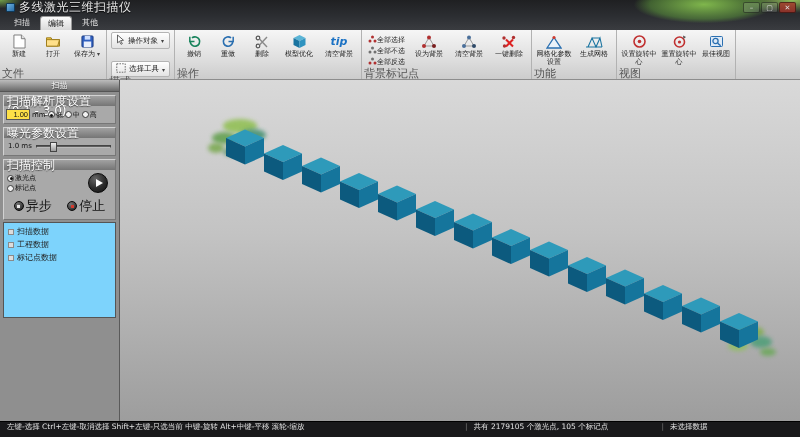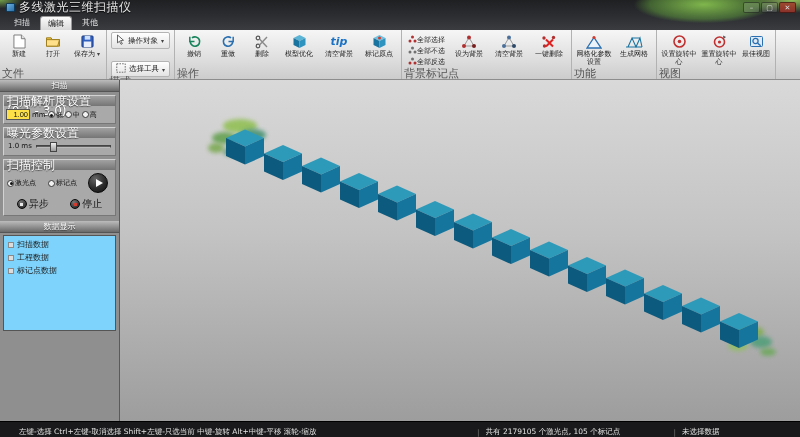--- a/index.html
+++ b/index.html
@@ -59,41 +59,41 @@
   .res-input { width:24px; height:11px; font-size:7.5px; text-align:right; border:1px solid #555; background:#fde047; color:#111; padding-right:1px; }
   .unit { font-size:7px; color:#111; }
   .radio { display:flex; align-items:center; gap:1px; font-size:7px; color:#111; cursor:default; }
   .rdot { width:7px; height:7px; border-radius:50%; border:1px solid #3a3a3a; background:#f2f2f2; position:relative; }
   .rdot.checked::after { content:""; position:absolute; left:1.5px; top:1.5px; width:3px; height:3px; border-radius:50%; background:#111; }
   .exp-row { display:flex; align-items:center; gap:4px; padding:4px 4px 5px 4px;border-radius:6px; }
   .exp-val { font-size:7px; color:#111; white-space:nowrap; }
   .slider { flex:1; height:3px; background:#5e5e5e; border:1px solid #444; border-bottom-color:#bbb; position:relative; }
   .thumb { position:absolute; left:18%; top:-4px; width:7px; height:10px; background:linear-gradient(#f0f0f0,#9a9a9a); border:1px solid #444; }
   .ctl-body { display:flex; align-items:center; padding:3px 3px 1px 3px; }
-  .ctl-radios { display:flex; flex-direction:row; gap:12px; flex:1; }
+  .ctl-radios { display:flex; flex-direction:column; gap:0; flex:1; }
   .playbtn { width:20px; height:20px; border-radius:50%; border:1px solid #090909; margin-right:4px;
              background:radial-gradient(circle at 35% 28%, #666 0%, #2c2c2c 55%, #101010 100%);
              display:flex; align-items:center; justify-content:center; cursor:default; }
   .play-tri { width:0; height:0; border-left:7px solid #fff; border-top:4px solid transparent; border-bottom:4px solid transparent; margin-left:2px; }
   .ctl-row2 { display:flex; justify-content:space-around; padding:3px 2px 4px 2px; }
-  .mini-btn { display:flex; align-items:center; gap:2px; font-size:10px; color:#111; cursor:default; }
+  .mini-btn { display:flex; align-items:center; gap:2px; font-size:13px; color:#111; cursor:default; }
   .mini-circ { width:10px; height:10px; border-radius:50%; border:1px solid #090909;
                background:radial-gradient(circle at 35% 28%, #777, #1a1a1a); display:flex; align-items:center; justify-content:center; }
   .mini-sq { width:3px; height:3px; background:#e8e8e8; }
   .mini-sq.red { background:#d23b2e; }
   .listbox { margin:2px 3px 0 3px; height:96px; background:#7dd3fc; border:1px solid #555; padding:2px 2px 2px 4px; overflow:hidden; }
   .tree-item { display:flex; align-items:center; gap:3px; height:13px; font-size:8px; color:#222; cursor:default; }
   .tree-glyph { width:6px; height:6px; background:#dcdcdc; border:1px solid #8a8a8a; flex:0 0 6px; }
 
   
   .viewport { flex:1; position:relative; background:linear-gradient(180deg,#d9d9d9 0%, #c3c3c3 45%, #9d9d9d 100%); overflow:hidden; }
   .viewport svg { position:absolute; inset:0; width:100%; height:100%; }
 
   
-  .statusbar { flex:0 0 16px; height:16px; display:flex; align-items:flex-end; gap:6px; padding:0 19px;
+  .statusbar { flex:0 0 16px; height:16px; display:flex; align-items:flex-start; gap:6px; padding:0 7px;
                background:#19191b; border-top:1px solid #000; color:#e3e3e3; font-size:7.5px; }
   .sb-hints { width:452px; white-space:nowrap; overflow:hidden; }
   .sb-sep { color:#777; }
   .sb-counts { width:182px; white-space:nowrap; overflow:hidden; }
   .sb-sel { white-space:nowrap; }
 </style>
 </head>
 <body>
 
 <div class="screen">
@@ -215,31 +215,20 @@
                 <polygon points="13.5,4 7.5,7 7.5,14 13.5,11" fill="#2f93c0"></polygon>
               </svg>
           </span>
           <span class="rtx">模型优化</span>
         </div>
         <div class="rbtn">
           <span class="ric">
               <span class="tip-logo">tip</span>
             </span>
           <span class="rtx">清空背景</span>
-        </div>
-        <div class="rbtn">
-          <span class="ric">
-            <svg width="15" height="15" viewBox="0 0 15 15">
-                <polygon points="7.5,1 13.5,4 7.5,7 1.5,4" fill="#6ec2e2"></polygon>
-                <polygon points="1.5,4 7.5,7 7.5,14 1.5,11" fill="#1a74a0"></polygon>
-                <polygon points="13.5,4 7.5,7 7.5,14 13.5,11" fill="#2f93c0"></polygon>
-                <circle cx="7.5" cy="4" r="1.5" fill="#d23b2e"></circle>
-              </svg>
-          </span>
-          <span class="rtx">标记原点</span>
         </div>
       </div>
       <div class="rlabel">操作</div>
     </div>
 
     <div class="rgroup">
       <div class="ritems">
         <div class="rsmallcol">
           <div class="rsmall">
             <span>
@@ -429,21 +418,20 @@
           </span>
           <span class="mini-btn">
             <span class="mini-circ">
                 <span class="mini-sq red"></span>
               </span>
             <span>停止</span>
           </span>
         </div>
       </div>
 
-      <div class="sec-header" style="margin-top:5px;">数据显示</div>
 
       <div class="listbox">
         <div class="tree-item">
           <span class="tree-glyph"></span>
           <span>扫描数据</span>
         </div>
         <div class="tree-item">
           <span class="tree-glyph"></span>
           <span>工程数据</span>
         </div>

